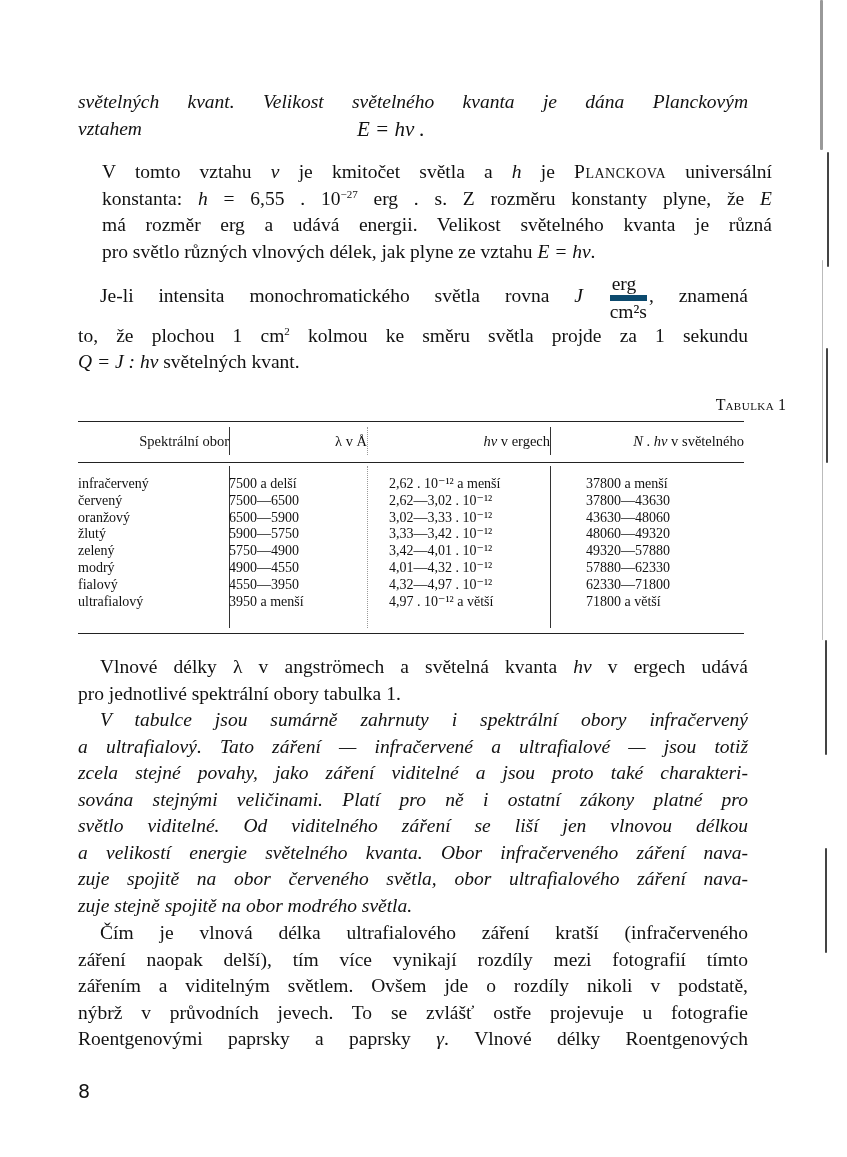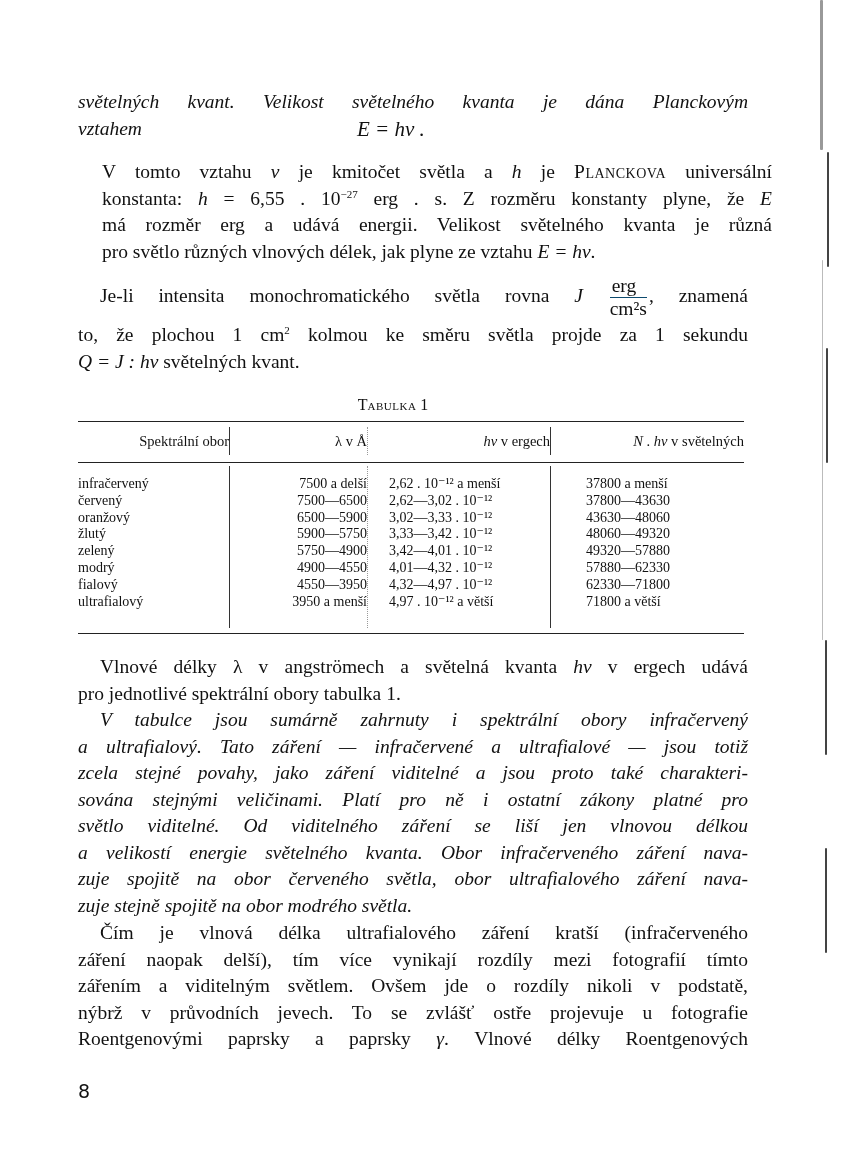--- a/index.html
+++ b/index.html
@@ -8,34 +8,34 @@
   .page { position: absolute; left: 0; top: 0; width: 847px; height: 1157px; }
   .text { position: absolute; left: 78px; width: 670px; font-size: 19.5px; line-height: 26.5px; text-align: justify; }
   .line { display: block; white-space: nowrap; text-align-last: justify; text-align: justify; }
   .line.last { text-align-last: left; }
   .indent { padding-left: 22px; }
   i, .it { font-style: italic; }
   .sc { font-variant: small-caps; letter-spacing: 0.5px; }
   sup { font-size: 11px; vertical-align: super; line-height: 0; }
   .eq { position: absolute; left: 357px; top: 117px; font-size: 21px; font-style: italic; }
   .frac { display: inline-block; vertical-align: middle; text-align: center; margin: 0 2px; }
-  .frac .num { display: block; border-bottom: 1px solid #0c4a6e; padding: 0 2px; line-height: 22px; }
+  .frac .num { display: block; border-bottom: 6px solid #0c4a6e; padding: 0 2px; line-height: 22px; }
   .frac .den { display: block; line-height: 22px; }
 
-  .caption { position: absolute; left: 0; width: 786px; top: 396px; text-align: center; font-size: 15px; }
+  .caption { position: absolute; left: 0; width: 786px; top: 396px; text-align: right; font-size: 15px; }
   .caption .big { font-size: 16px; }
   .tbl { position: absolute; left: 78px; top: 421px; width: 666px; }
   .rule { position: absolute; left: 0; width: 666px; height: 0; border-top: 1.3px solid #222; }
   .vline { position: absolute; width: 0; border-left: 1.2px solid #333; }
   .vline.faint { border-left: 1px dotted #999; }
   .th { position: absolute; top: 12px; font-size: 14.5px; text-align: right; }
   .col { position: absolute; top: 55px; font-size: 14px; line-height: 16.8px; }
   .col div { white-space: nowrap; }
   .col.left div { text-align: left; }
-  .col.center div { text-align: right; }
+  .col.center div { text-align: left; }
 
   .pageno { position: absolute; left: 78px; top: 1080px; font-family: "DejaVu Sans", sans-serif; font-size: 19px; }
 
   .edge { position: absolute; width: 2px; background: #444; border-radius: 1px; }
   .edge.light { background: #bbb; width: 1px; }
 </style>
 </head>
 <body>
 
 <div class="page">
@@ -70,21 +70,21 @@
     <div class="vline" style="left:151px; top:6px; height:28px;"></div>
     <div class="vline faint" style="left:289px; top:6px; height:28px;"></div>
     <div class="vline" style="left:472px; top:6px; height:28px;"></div>
     <div class="vline" style="left:151px; top:45px; height:162px;"></div>
     <div class="vline faint" style="left:289px; top:45px; height:162px;"></div>
     <div class="vline" style="left:472px; top:45px; height:162px;"></div>
 
     <div class="th" style="left:0; width:151px;">Spektrální obor</div>
     <div class="th" style="left:151px; width:138px;">λ v Å</div>
     <div class="th" style="left:289px; width:183px;"><i>hν</i><span> v ergech</span></div>
-    <div class="th" style="left:472px; width:194px;"><i>N</i><span> . </span><i>hν</i><span> v světelných</span></div>
+    <div class="th" style="left:472px; width:194px;"><i>N</i><span> . </span><i>hν</i><span> v světelného</span></div>
 
     <div class="col left" style="left:0; width:150px;">
       <div>infračervený</div>
       <div>červený</div>
       <div>oranžový</div>
       <div>žlutý</div>
       <div>zelený</div>
       <div>modrý</div>
       <div>fialový</div>
       <div>ultrafialový</div>

